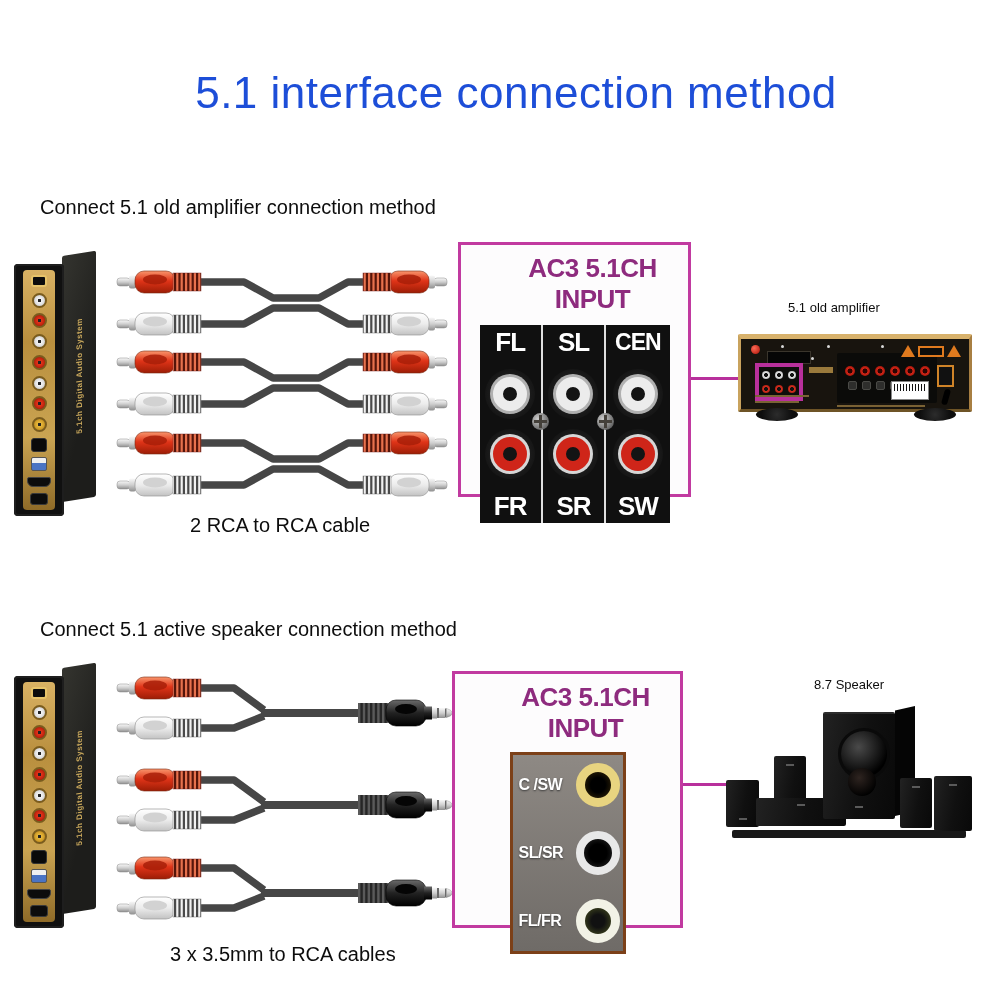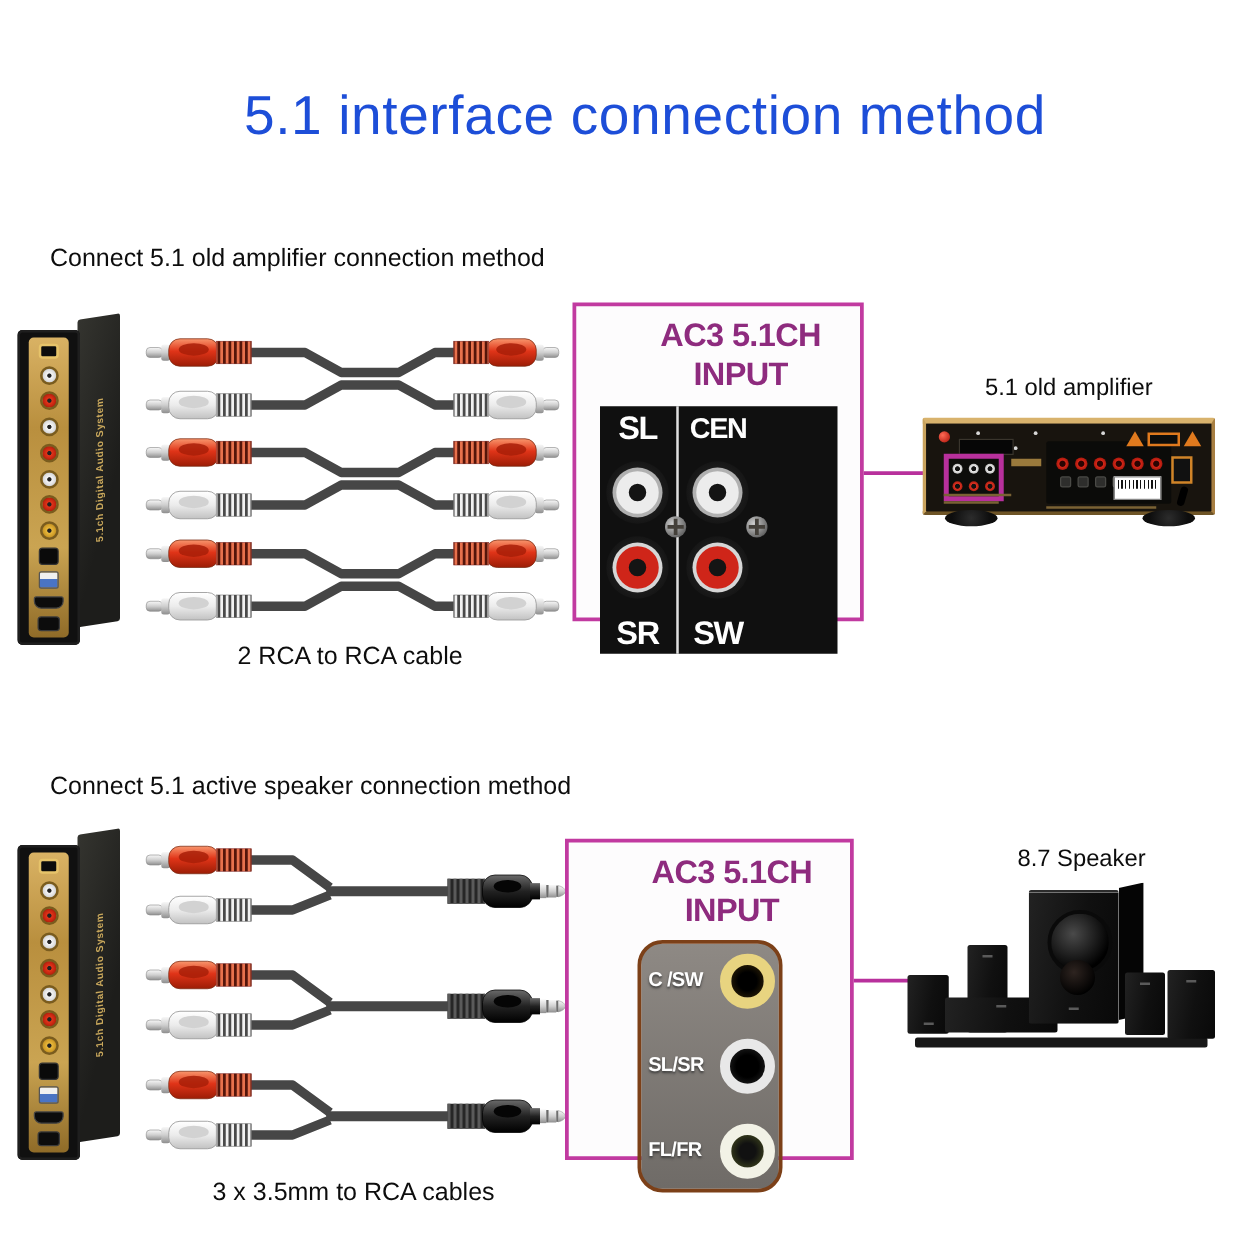--- a/index.html
+++ b/index.html
@@ -4,21 +4,21 @@
 <style>
   html,body { margin:0; padding:0; }
   body { width:1000px; height:1000px; position:relative; background:#ffffff;
          font-family:"Liberation Sans", sans-serif; color:#111; overflow:hidden; }
   .abs { position:absolute; }
 
   
   .main-title { left:0; top:68px; width:1000px; text-align:center; font-size:44px; color:#1d4ed8; letter-spacing:0.5px;margin-left:16px; }
   .sec-heading { left:40px; font-size:20px; color:#0d0d0d; }
   .caption { font-size:20px; color:#0d0d0d; }
-  .device-label { font-size:19px; color:#0d0d0d; }
+  .device-label { font-size:13px; color:#0d0d0d; }
 
   
   .decoder { width:96px; height:266px; }
   .decoder-side { position:absolute; left:48px; top:0; width:34px; height:246px;
       background:linear-gradient(105deg,#34342f,#1d1d1b 65%); transform:skewY(-9deg);
       transform-origin:0 0; border-radius:2px; display:flex; align-items:center; justify-content:center; }
   .decoder-side span { writing-mode:vertical-rl; transform:rotate(180deg); font-size:8px;
       color:#c9a85c; letter-spacing:0.5px; white-space:nowrap; font-weight:bold; }
   .decoder-front { position:absolute; left:0; top:8px; width:50px; height:252px; background:#101010;
       border-radius:4px; box-shadow:inset 0 0 0 2px #1e1e1e; padding:6px 9px; box-sizing:border-box; }
@@ -48,21 +48,21 @@
   .jack .ring { width:34px; height:34px; border-radius:50%; box-sizing:border-box; background:#141414; }
   .jack.w .ring { border:10px solid #ececec; box-shadow:0 0 0 3px #b0b0b0; }
   .jack.r .ring { border:10px solid #cf2519; box-shadow:0 0 0 3px #d6d6d6; }
   .screw { position:absolute; width:17px; height:17px; border-radius:50%;
       background:radial-gradient(circle at 35% 35%,#cdcdcd,#6a6a6a 70%,#3a3a3a); }
   .screw::before, .screw::after { content:""; position:absolute; background:#44403a; }
   .screw::before { left:2px; top:7px; width:13px; height:3px; }
   .screw::after { left:7px; top:2px; width:3px; height:13px; }
 
   .aux-board { position:relative; width:116px; height:202px; margin:8px auto 0; box-sizing:border-box;
-      background:linear-gradient(180deg,#8e8984,#6f6b67); border:3px solid #7c4018; border-radius:20px;
+      background:linear-gradient(180deg,#8e8984,#6f6b67); border:3px solid #7c4018; border-radius:0;
       display:flex; flex-direction:column; justify-content:space-between; padding:8px 3px; }
   .aux-row { display:flex; align-items:center; justify-content:space-between; padding-left:3px; }
   .aux-label { color:#fff; font-weight:bold; font-size:16px; text-shadow:0 1px 2px #3a3a3a; white-space:nowrap; letter-spacing:-0.5px; }
   .aux-jack { width:44px; height:44px; border-radius:50%; box-sizing:border-box; flex-shrink:0; }
   .aux-jack.csw  { border:9px solid #e8d480; background:radial-gradient(circle,#000 40%,#3a2a08); }
   .aux-jack.slsr { border:8px solid #e8e8e8; background:radial-gradient(circle,#000 45%,#2a2a2a); }
   .aux-jack.flfr { border:9px solid #f2f2e6; background:radial-gradient(circle,#111 35%,#4a5220); }
 
   
   .magenta-line { background:#b8309c; height:3px; }
@@ -213,20 +213,30 @@
   <use href="#plugRedL" transform="translate(0,15)"></use>
     <use href="#plugWhiteL" transform="translate(0,57)"></use>
   <use href="#plugRedL" transform="translate(332,15) scale(-1,1)"></use>
     <use href="#plugWhiteL" transform="translate(332,57) scale(-1,1)"></use>
 </svg>
 
 <div class="abs ac3-panel" style="left:458px; top:242px; width:233px; height:255px">
   <div class="panel-title">AC3 5.1CH INPUT</div>
   <div class="jack-board">
     <div class="jcol sep">
+      <div class="jlabel">FL</div>
+      <div class="jack w">
+          <div class="ring"></div>
+        </div>
+      <div class="jack r">
+          <div class="ring"></div>
+        </div>
+      <div class="jlabel">FR</div>
+    </div>
+    <div class="jcol sep">
       <div class="jlabel">SL</div>
       <div class="jack w">
           <div class="ring"></div>
         </div>
       <div class="jack r">
           <div class="ring"></div>
         </div>
       <div class="jlabel">SR</div>
     </div>
     <div class="jcol">

